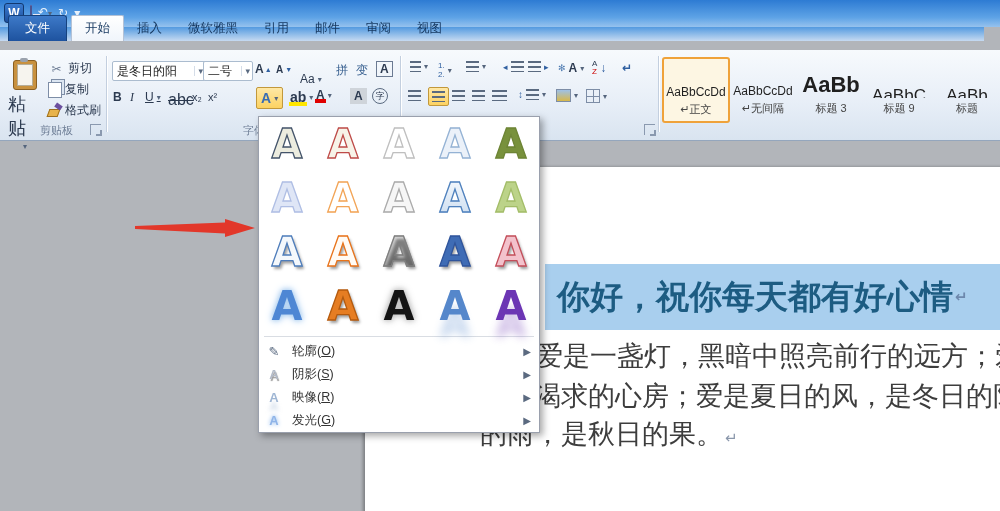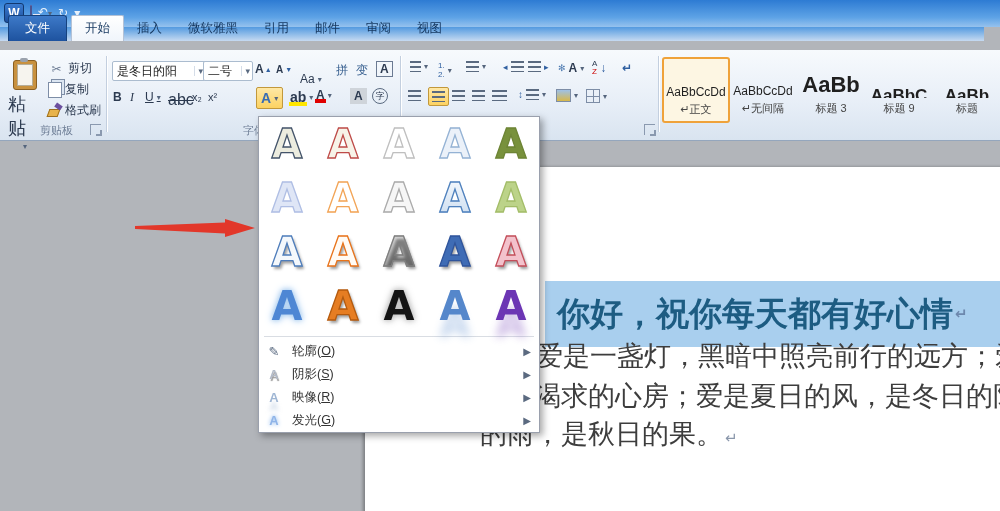--- a/index.html
+++ b/index.html
@@ -51,26 +51,26 @@
   .brush-ico::before{content:"";position:absolute;left:0;bottom:1px;width:9px;height:6px;background:#e8b34b;border:1px solid #9c6f1e;transform:skewX(-20deg);}
   .brush-ico::after{content:"";position:absolute;right:0;top:0;width:7px;height:5px;background:#6b4f9e;transform:rotate(35deg);}
   
   .stylecard{position:absolute;top:7px;width:64px;height:58px;border:1px solid transparent;border-radius:3px;
     display:flex;flex-direction:column;align-items:center;justify-content:flex-end;padding-bottom:4px;background:transparent;}
   .stylecard.sel{border:2px solid #efa23a;background:#fdf6e3;}
   .stylecard .sample{color:#1f1f1f;white-space:nowrap;overflow:hidden;max-width:64px;}
   .stylecard .slabel{font-size:11px;color:#444;margin-top:3px;white-space:nowrap;}
   .samp-body{font-size:12px;}
   .samp-h1{font-size:22px;font-weight:bold;}
-  .samp-h2{font-size:17px;font-weight:bold;margin-top:28px;}
+  .samp-h2{font-size:17px;font-weight:normal;margin-top:28px;}
   
   .page{position:absolute;left:365px;top:167px;width:700px;height:400px;background:#fff;
     box-shadow:-2px 0 3px rgba(0,0,0,.3);z-index:1;}
   .heading-hl{position:absolute;left:545px;top:264px;width:443px;height:66px;background:#a9cfee;z-index:2;
-    display:flex;align-items:center;padding-left:12px;font-size:33px;font-weight:600;color:#1d5c82;white-space:nowrap;margin-top:17px;}
+    display:flex;align-items:center;padding-left:12px;font-size:33px;font-weight:600;color:#1d5c82;white-space:nowrap;}
   .pilcrow{font-size:15px;color:#6d88ad;margin-left:2px;align-self:center;}
   .bodyline{position:absolute;z-index:2;font-size:27px;color:#3d3d3d;white-space:nowrap;}
   .bl1{left:536px;top:338px;} .bl2{left:480px;top:378px;} .bl3{left:480px;top:416px;}
   
   .fx-menu{position:absolute;left:258px;top:116px;width:280px;background:#fff;border:1px solid #9aa0ad;
     box-shadow:3px 3px 7px rgba(0,0,0,.35);z-index:30;}
   .fx-gallery{display:grid;grid-template-columns:repeat(5,56px);}
   .fx-cell{height:54px;display:flex;align-items:center;justify-content:center;
     font-family:"DejaVu Sans",sans-serif;font-weight:bold;font-size:40px;line-height:1;}
   .fx-sep{height:1px;background:#d9dde3;margin:3px 5px;}

